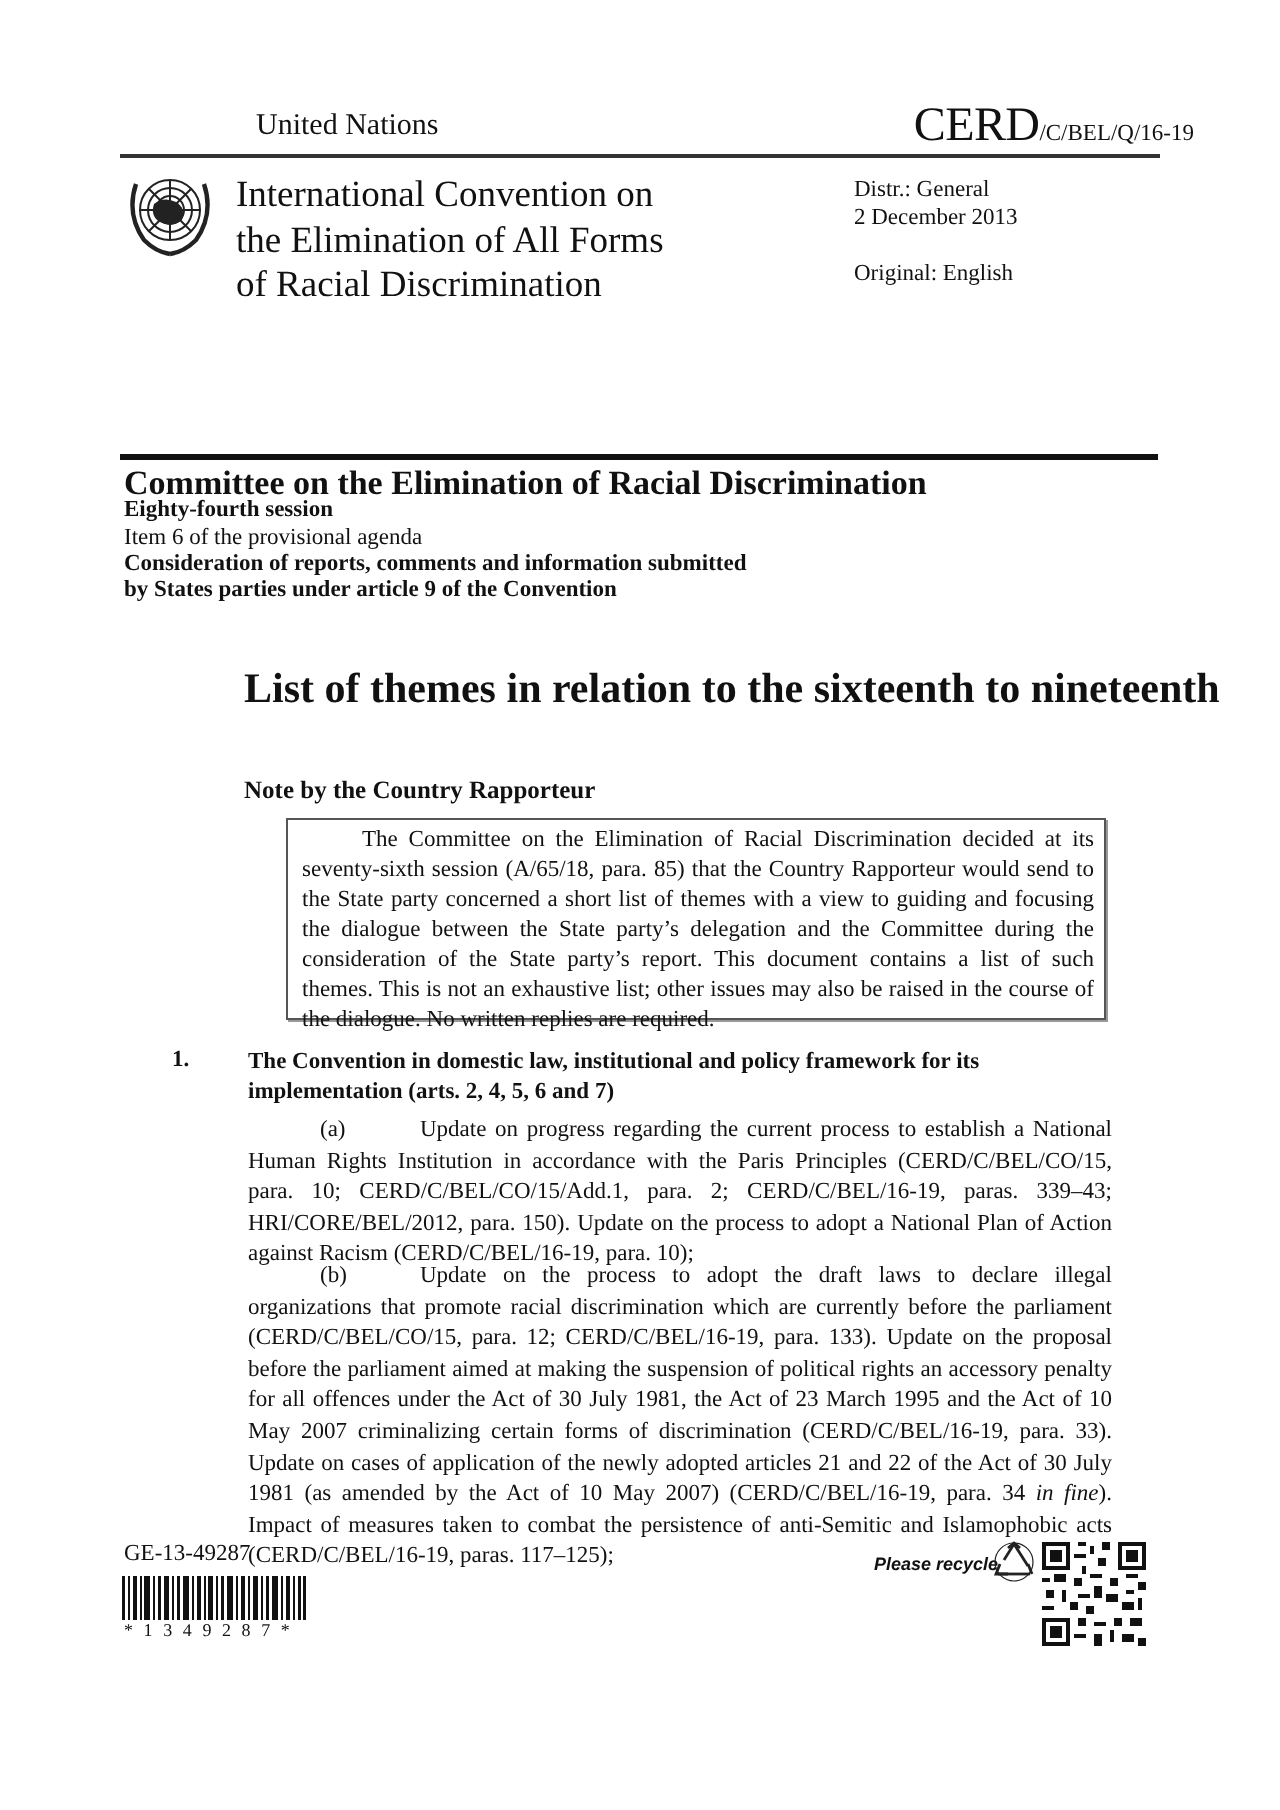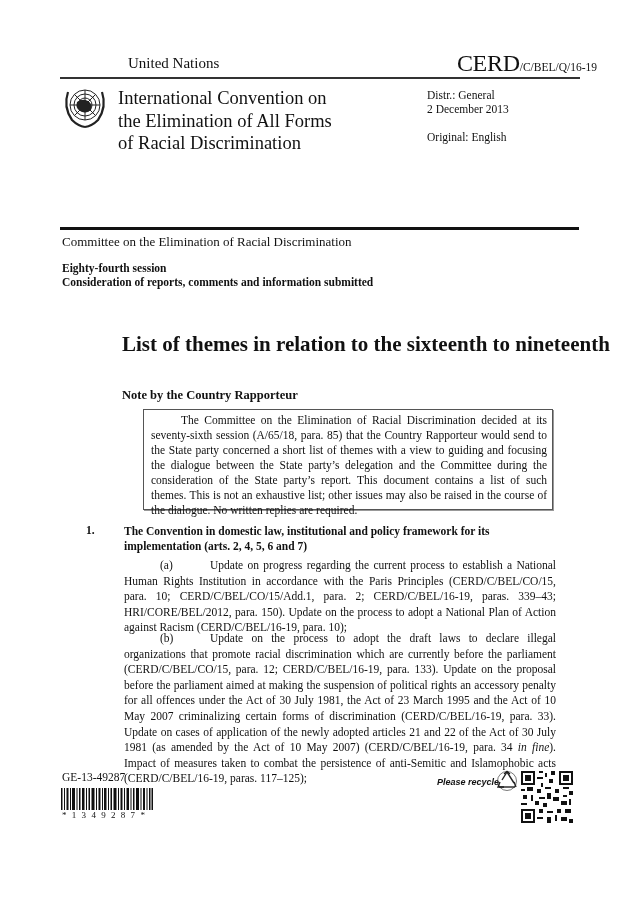--- a/index.html
+++ b/index.html
@@ -10,21 +10,21 @@
   .symbol { left:397px; top:50px; width:200px; text-align:right; white-space:nowrap; }
   .symbol .big { font-size:24px; letter-spacing:-0.3px; }
   .symbol .small { font-size:11.5px; }
   .rule-top { left:60px; top:77px; width:520px; height:1.5px; background:#333; }
   .emblem { left:60px; top:82px; width:50px; height:50px; }
   .conv-title { left:118px; top:87px; font-size:18.5px; font-weight:normal; line-height:22.5px; }
   .meta { left:427px; top:88px; font-size:11.5px; line-height:14px; }
   .meta .orig { margin-top:14px; }
   .rule-thick { left:60px; top:227px; width:519px; height:3px; background:#111; }
   .committee { left:62px; top:235px; font-size:11.5px; line-height:13.3px; }
-  .committee .c-title { font-size:13px; font-weight:normal; margin-bottom:14px; }
+  .committee .c-title { font-size:17px; font-weight:bold; margin-bottom:1px; }
   .committee b { font-weight:bold; }
   .doc-title { left:122px; top:335px; font-size:21px; font-weight:bold; line-height:18px; }
   .note-title { left:122px; top:388px; font-size:12.5px; font-weight:bold; }
   .summary-box { left:143px; top:409px; width:408px; height:99px; border:1px solid #555;
                  box-shadow:1px 1px 0 #999; }
   .summary-text { left:151px; top:413px; width:396px; font-size:11.5px; line-height:15px;
                   text-align:justify; text-indent:30px; }
   .section-num { left:86px; top:524px; font-size:11.5px; font-weight:bold; }
   .section-title { left:124px; top:524px; width:430px; font-size:11.5px; font-weight:bold; line-height:15px; }
   .para { left:124px; width:432px; font-size:11.5px; line-height:15.6px; text-align:justify; }
@@ -75,21 +75,23 @@
   <div>Distr.: General</div>
   <div>2 December 2013</div>
   <div class="orig">Original: English</div>
 </div>
 
 <div class="abs rule-thick"></div>
 
 <div class="abs committee">
   <div class="c-title">Committee on the Elimination of Racial Discrimination</div>
   <div><b>Eighty-fourth session</b></div>
+  <div>Item 6 of the provisional agenda</div>
   <div><b>Consideration of reports, comments and information submitted</b></div>
+  <div><b>by States parties under article 9 of the Convention</b></div>
 </div>
 
 <div class="abs doc-title">
   <div>List of themes in relation to the sixteenth to nineteenth</div>
 </div>
 
 <div class="abs note-title">Note by the Country Rapporteur</div>
 
 <div class="abs summary-box"></div>
 <div class="abs summary-text">The Committee on the Elimination of Racial Discrimination decided at its seventy-sixth session (A/65/18, para. 85) that the Country Rapporteur would send to the State party concerned a short list of themes with a view to guiding and focusing the dialogue between the State party’s delegation and the Committee during the consideration of the State party’s report. This document contains a list of such themes. This is not an exhaustive list; other issues may also be raised in the course of the dialogue. No written replies are required.</div>

